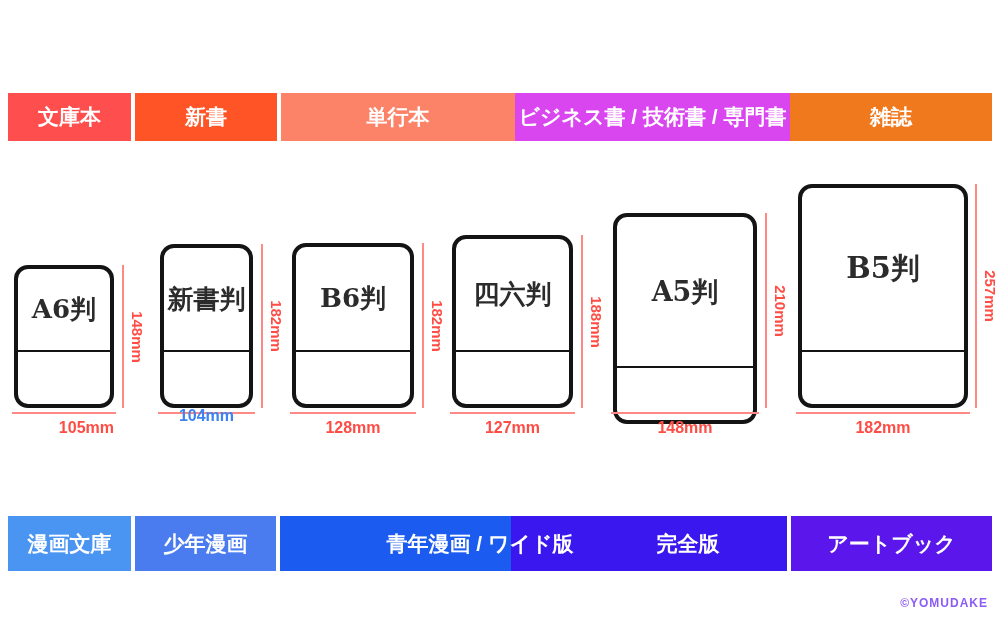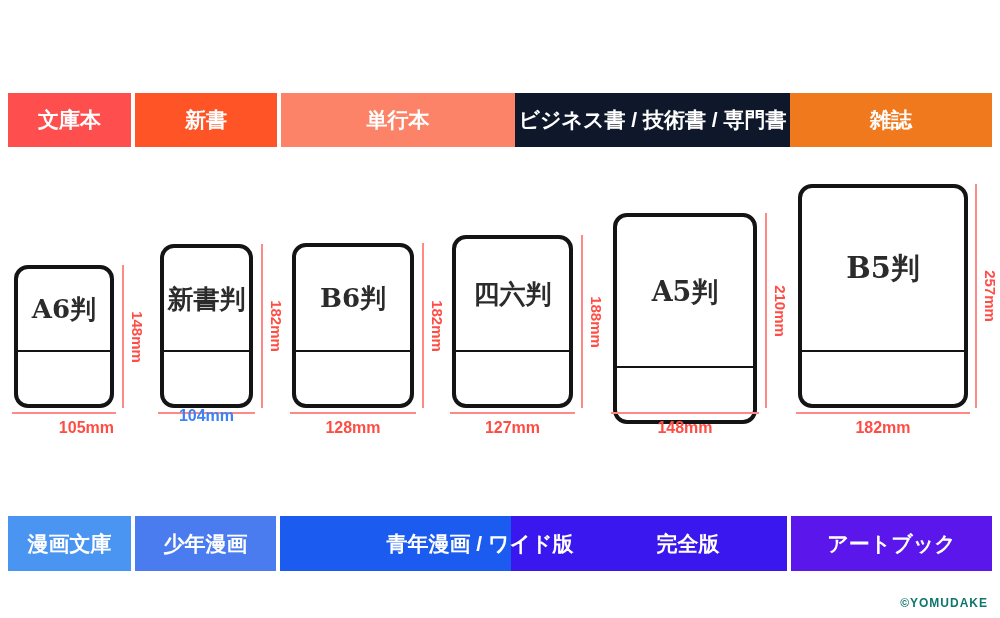--- a/index.html
+++ b/index.html
@@ -3,21 +3,21 @@
 <meta charset="utf-8">
 <style>
   html,body{margin:0;padding:0;background:#fff;}
   #canvas{
     position:relative;width:1000px;height:618px;background:#fff;overflow:hidden;
     font-family:"Liberation Sans",sans-serif;
   }
 
   
   .bar{position:absolute;left:8px;width:984px;display:flex;}
-  .bar-top{top:93px;height:54px;}
+  .bar-top{top:93px;height:48px;}
   .bar-bottom{top:470px;height:55px;margin-top:46px;}
   .bar-seg{
     display:flex;align-items:center;justify-content:center;
     color:#fff;font-weight:bold;font-size:21px;white-space:nowrap;
   }
   .bar-gap{width:4px;background:#fff;flex:none;}
   .bar-group{position:relative;flex:none;}
   .bar-group .half{position:absolute;top:0;bottom:0;}
   .bar-group .g-label{
     position:absolute;top:50%;transform:translate(-50%,-50%);
@@ -57,21 +57,21 @@
 <body>
 
 <div id="canvas">
 
   <div class="bar bar-top">
     <div class="bar-seg" style="width: 123px; background-color: rgb(255, 78, 78);">文庫本</div>
     <div class="bar-gap"></div>
     <div class="bar-seg" style="width: 142px; background-color: rgb(255, 85, 38);">新書</div>
     <div class="bar-gap"></div>
     <div class="bar-seg" style="width: 234px; background-color: rgb(252, 130, 104);">単行本</div>
-    <div class="bar-seg" style="width: 275px; background-color: #0f172a;">ビジネス書 / 技術書 / 専門書</div>
+    <div class="bar-seg" style="width: 275px; background-color: #d946ef;">ビジネス書 / 技術書 / 専門書</div>
     <div class="bar-seg" style="width: 202px; background-color: rgb(240, 121, 29);">雑誌</div>
   </div>
 
   <div class="book" style="left:14px;top:265px;width:100px;height:143px">
     <div class="book-title">A6判</div>
     <div class="obi-line"></div>
   </div>
   <div class="vdim" style="left: 122px; top: 265px; height: 143px; background-color: rgb(255, 138, 133);">
     <span class="vlabel" style="color: rgb(255, 77, 69);">148mm</span>
   </div>
@@ -136,15 +136,15 @@
     <div class="bar-group" style="width:507px">
       <div class="half" style="left: 0px; width: 231px; background-color: rgb(28, 91, 240);"></div>
       <div class="half" style="left: 231px; right: 0px; background-color: rgb(58, 23, 238);"></div>
       <span class="g-label" style="left:200px">青年漫画 / ワイド版</span>
       <span class="g-label" style="left:408px">完全版</span>
     </div>
     <div class="bar-gap"></div>
     <div class="bar-seg" style="width: 201px; background-color: rgb(91, 23, 235);">アートブック</div>
   </div>
 
-  <div class="watermark" style="color: #0f766e;">©YOMUDAKE</div>
+  <div class="watermark" style="color: #8b5cf6;">©YOMUDAKE</div>
 
 </div>
 
 </body></html>

